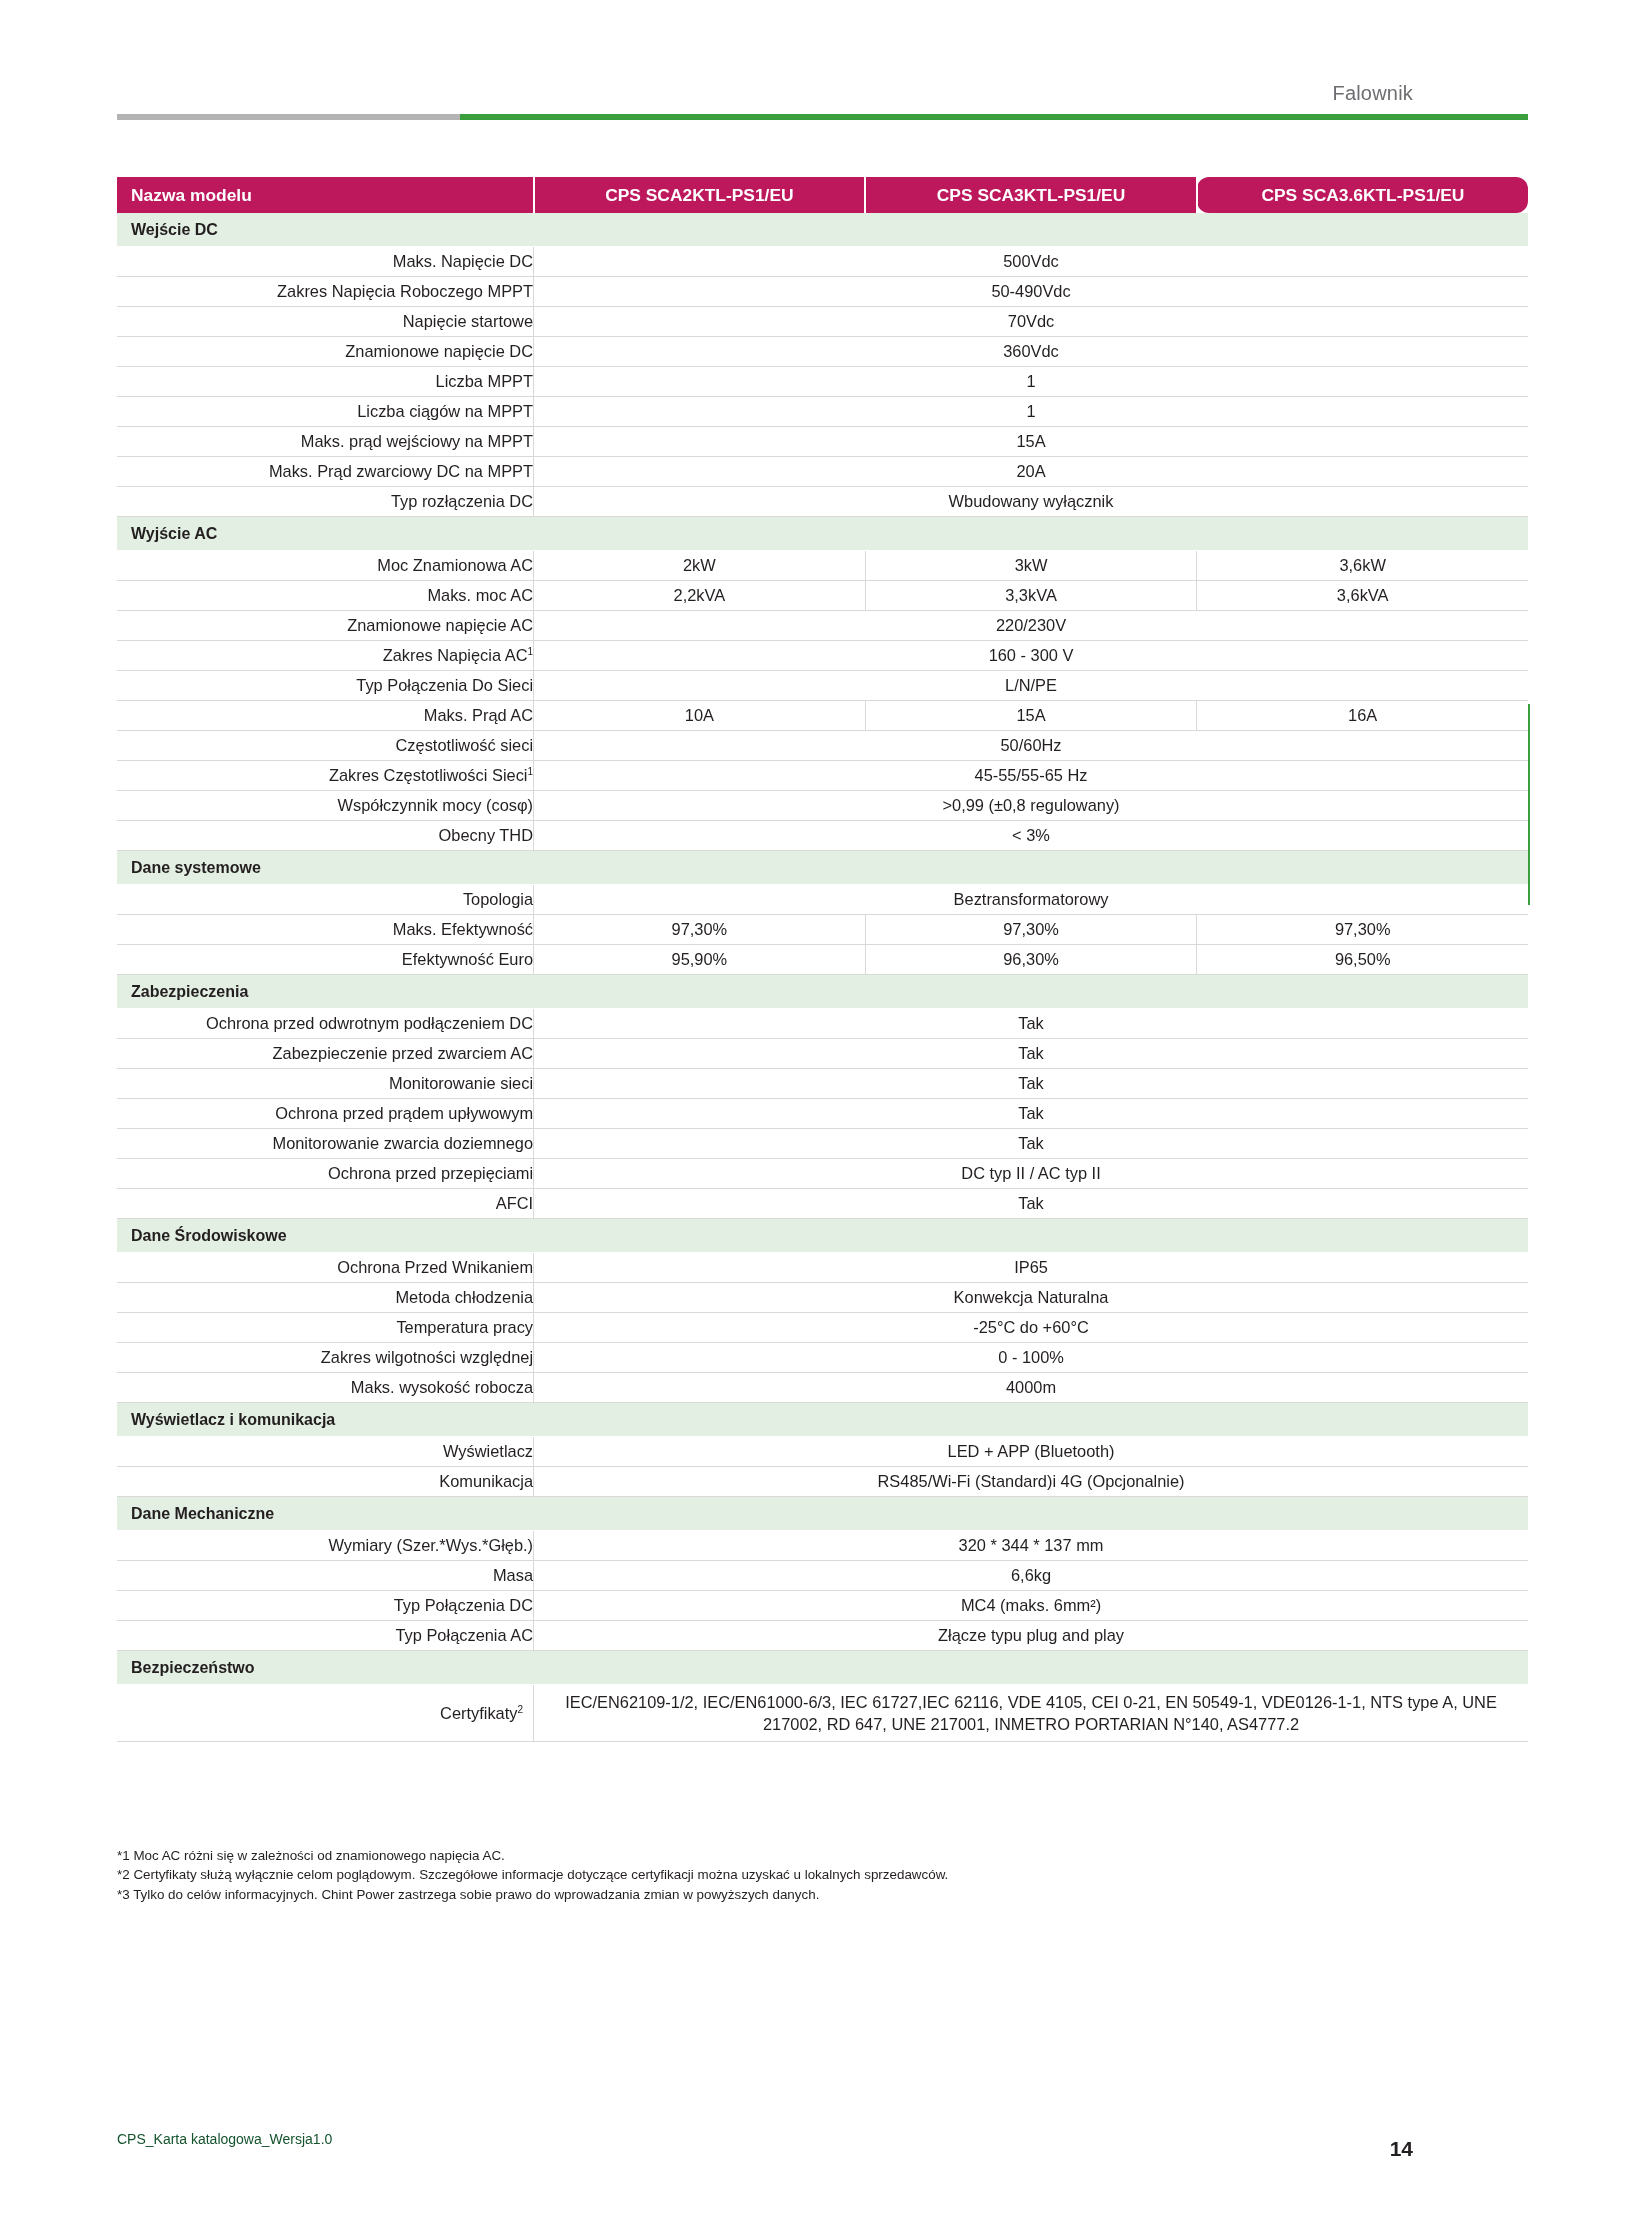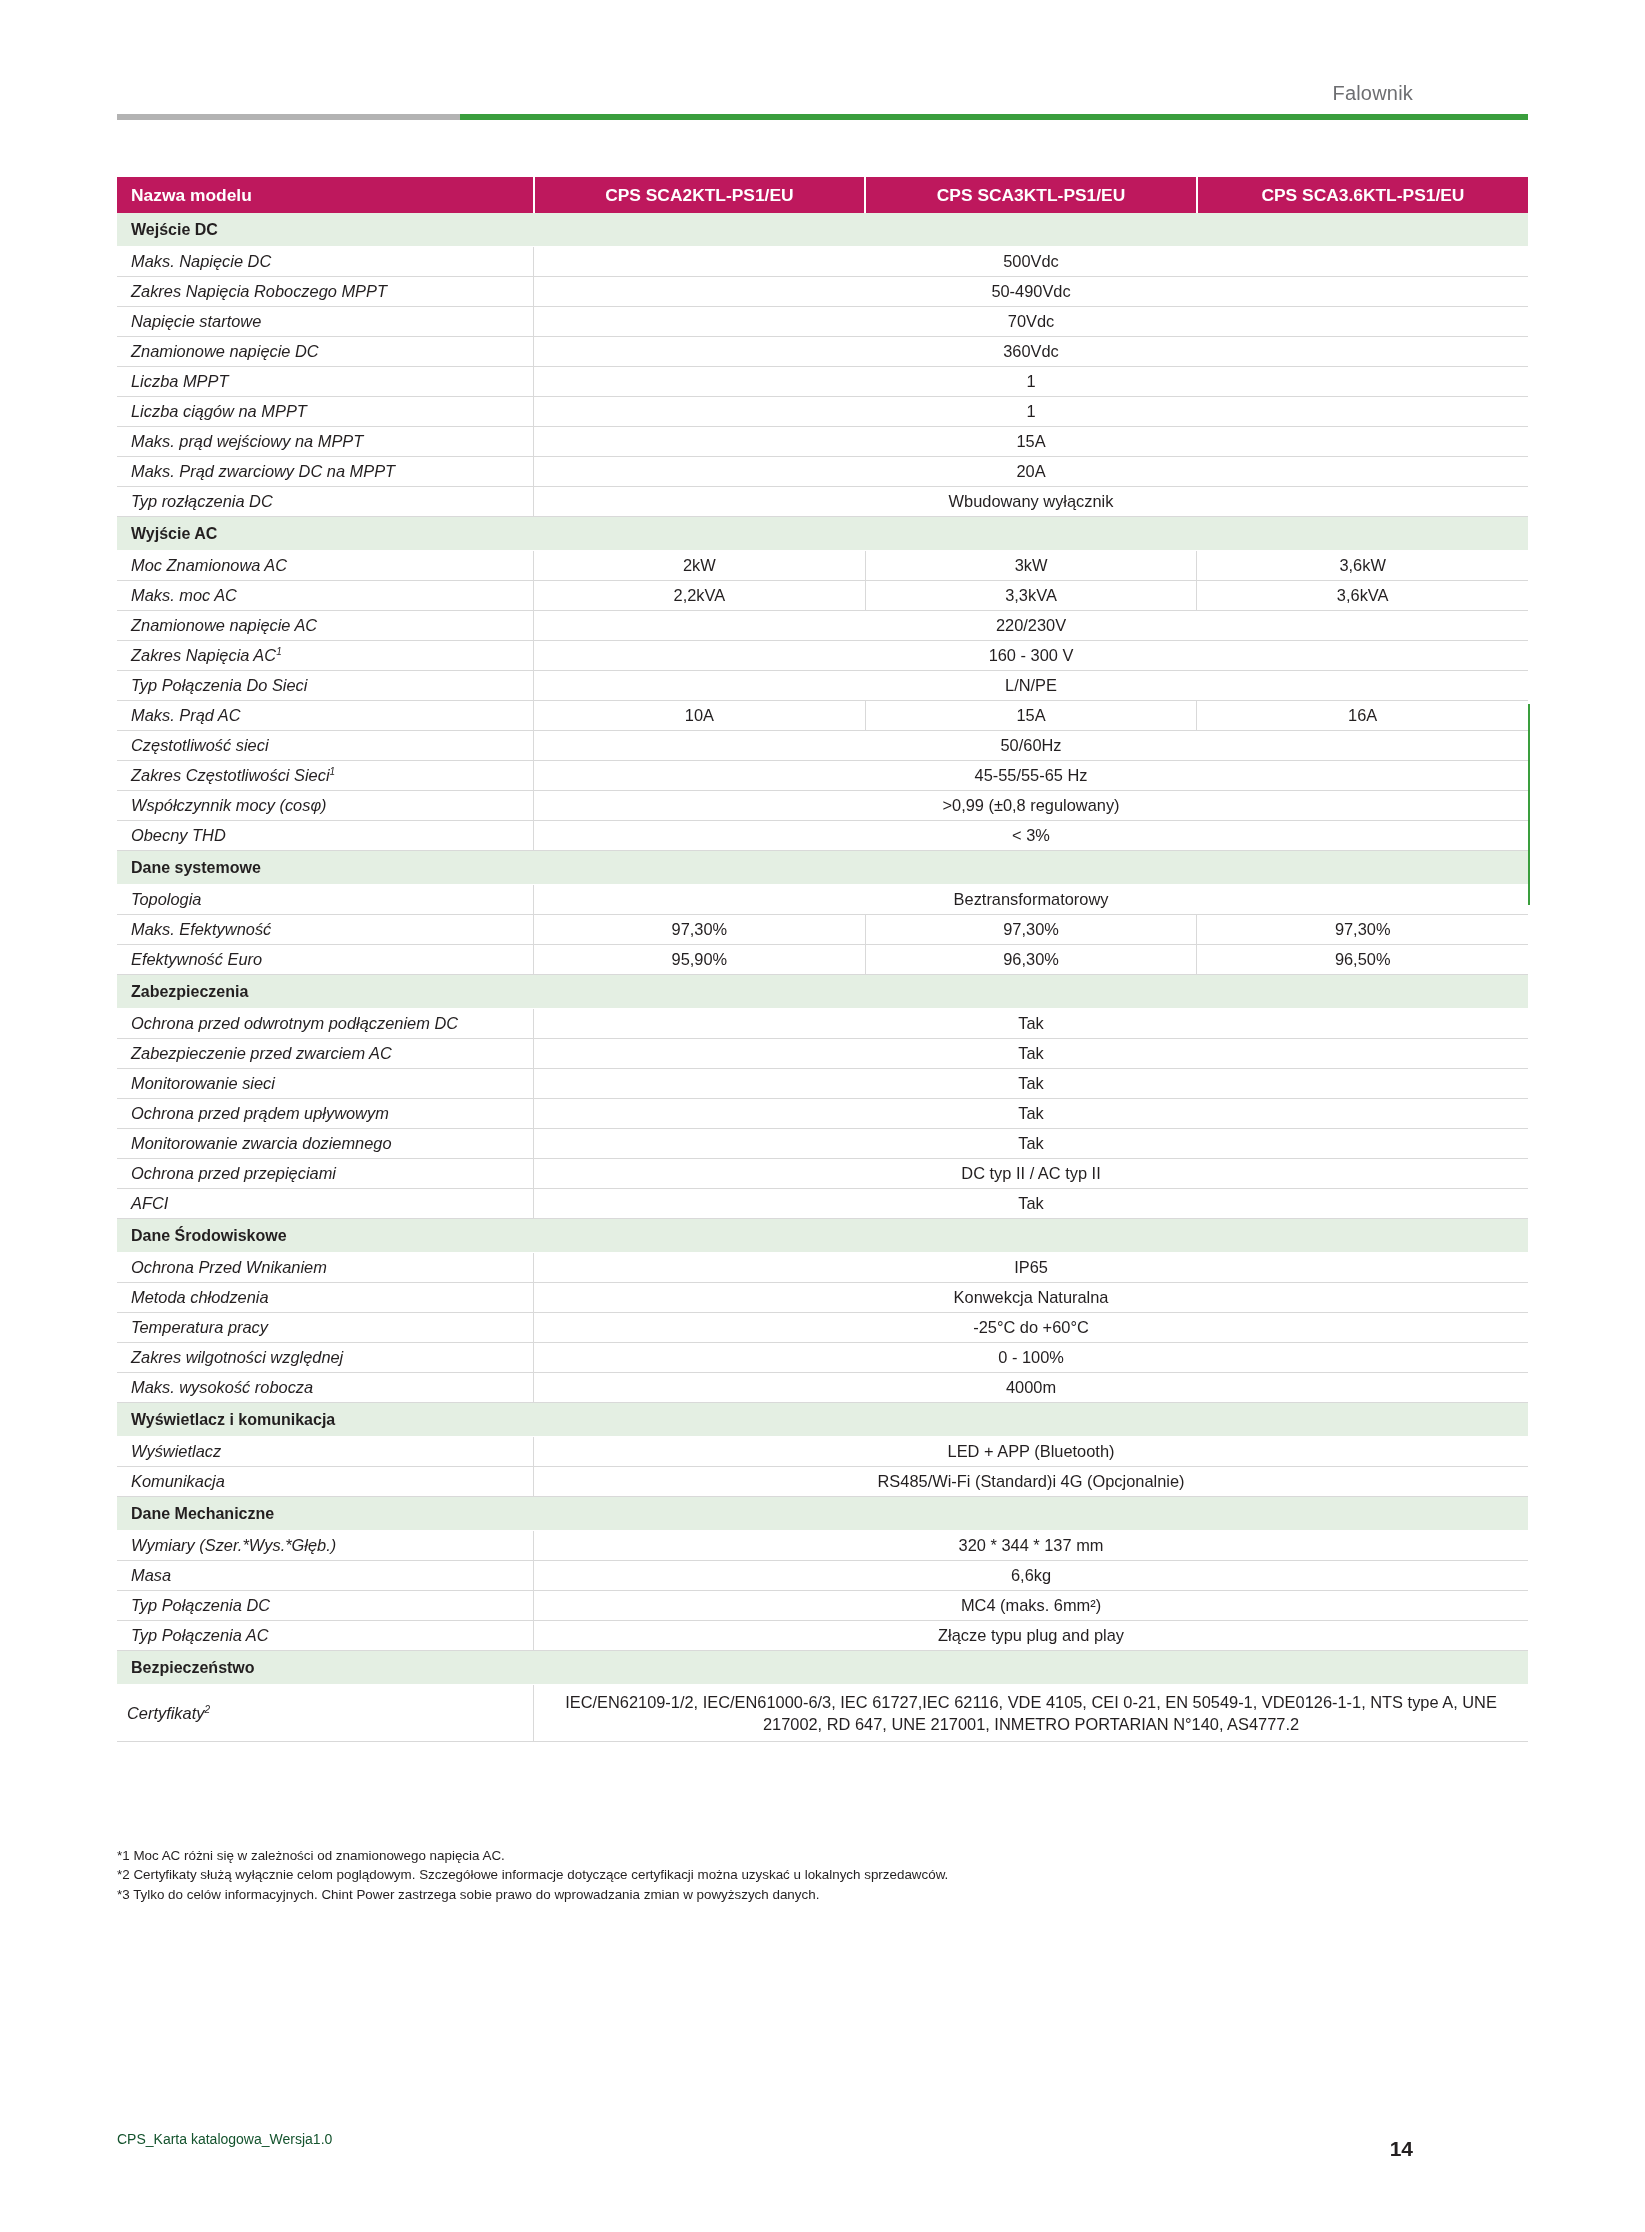--- a/index.html
+++ b/index.html
@@ -90,41 +90,41 @@
     line-height: 36px;
     text-align: center;
     border-right: 2px solid #ffffff;
   }
   .spec-table tr.head-row th.first {
     text-align: left;
     padding-left: 14px;
   }
   .spec-table tr.head-row th:last-child {
     border-right: none;
+    border-radius: 12px;
   }
 
   .spec-table tr.section td {
     background: #e4efe3;
     font-weight: bold;
     font-size: 16px;
     height: 33px;
     padding-left: 14px;
     border-bottom: 1px solid #ffffff;
   }
 
   .spec-table tr.data td {
     height: 29px;
     border-bottom: 1px solid #d9d9d9;
     background: #ffffff;
   }
   .spec-table tr.data td.label {
     padding-left: 14px;
-    text-align: left;
+    text-align: right;
     width: 350px;
-    font-style: italic;
   }
   .spec-table tr.data td.val {
     text-align: center;
     border-left: 1px solid #d9d9d9;
   }
   .spec-table tr.data td.val.split {
     width: 294px;
   }
   .spec-table tr.data td.tall {
     height: 48px;

